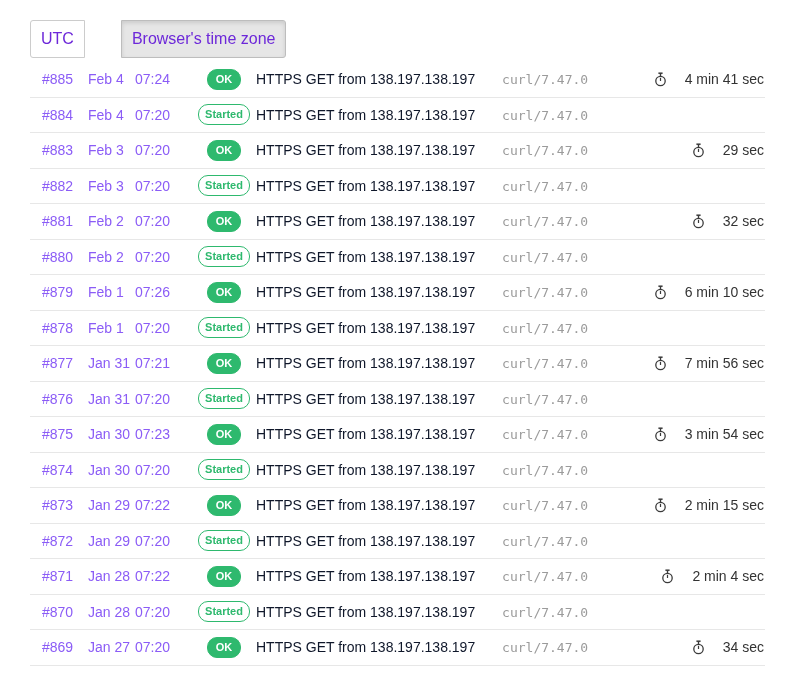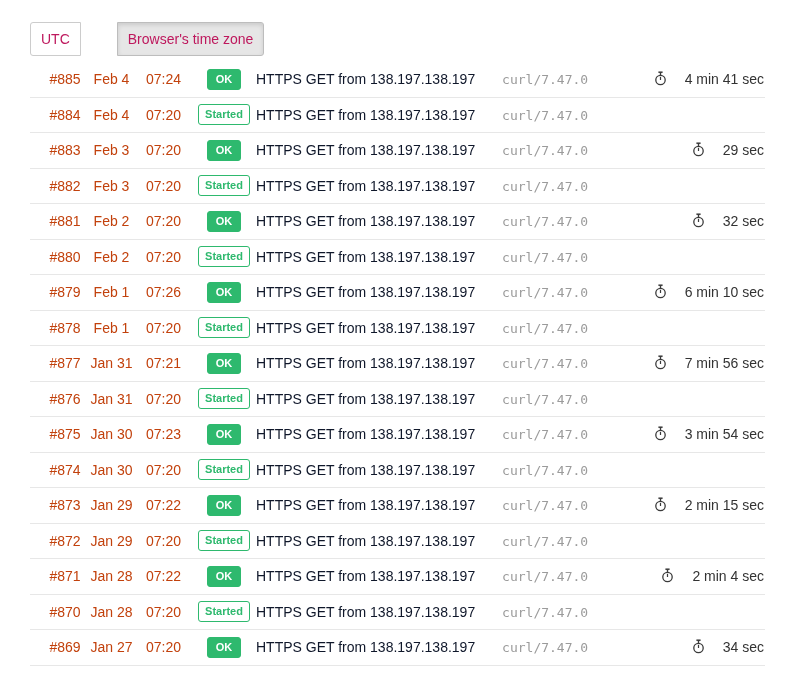--- a/index.html
+++ b/index.html
@@ -29,26 +29,26 @@
   }
   .page-subtitle {
     font-size: 14px;
     color: #9a9a9a;
     margin-left: 9px;
   }
   
   .btn-group { display: inline-flex; }
   .btn {
     font-family: "Liberation Sans", sans-serif;
-    font-size: 14px;
+    font-size: 16px;
     line-height: 1.45;
     padding: 6px 10px;
     border: 1px solid var(--btn-border, #cccccc);
     background: #ffffff;
-    color: #be185d;
+    color: #6d28d9;
     cursor: pointer;
     white-space: nowrap;
   }
   .btn + .btn { margin-left: -1px; }
   .btn:first-child { border-radius: 3px 0 0 3px; }
   .btn:last-child  { border-radius: 0 3px 3px 0; }
   .btn.active {
     background: var(--btn-active-bg, #e6e6e6);
     border-color: #bdbdbd;
     box-shadow: inset 0 2px 4px rgba(0,0,0,.12);
@@ -61,27 +61,27 @@
   .log-row {
     display: grid;
     grid-template-columns: 46px 47px 57px 64px 1fr auto;
     align-items: center;
     height: 35.5px;
     border-bottom: 1px solid var(--separator, #e7e7e7);
     padding-left: 12px;
     font-size: 14px;
     cursor: pointer;
   }
-  .cell-num, .cell-date, .cell-time { color: #c2410c; white-space: nowrap; text-align: center; }
+  .cell-num, .cell-date, .cell-time { color: #8b5cf6; white-space: nowrap; }
   .cell-badge { display: flex; justify-content: center; }
   .badge {
     display: inline-block;
     font-size: 11px;
     font-weight: bold;
-    border-radius: 3px;
+    border-radius: 10px;
     line-height: 1;
     white-space: nowrap;
   }
   .badge-ok {
     background: var(--green, #2eb96e);
     border: 1px solid var(--green, #2eb96e);
     color: #ffffff;
     padding: 4px 8px;
   }
   .badge-started {
@@ -93,20 +93,21 @@
   .cell-event { white-space: nowrap; overflow: hidden; }
   .event-text { color: #0f172a; }
   .ua {
     font-family: "DejaVu Sans Mono", "Liberation Mono", monospace;
     font-size: 13px;
     color: var(--muted, #9b9b9b);
     margin-left: 23px;
   }
   .cell-duration {
     display: flex;
+    align-items: center;
     gap: 18px;
     justify-self: end;
     color: #333333;
     font-size: 14px;
     white-space: nowrap;
     padding-right: 1px;
   }
   .stopwatch-icon { display: inline-block; flex: 0 0 auto; }
 </style>
 </head>

